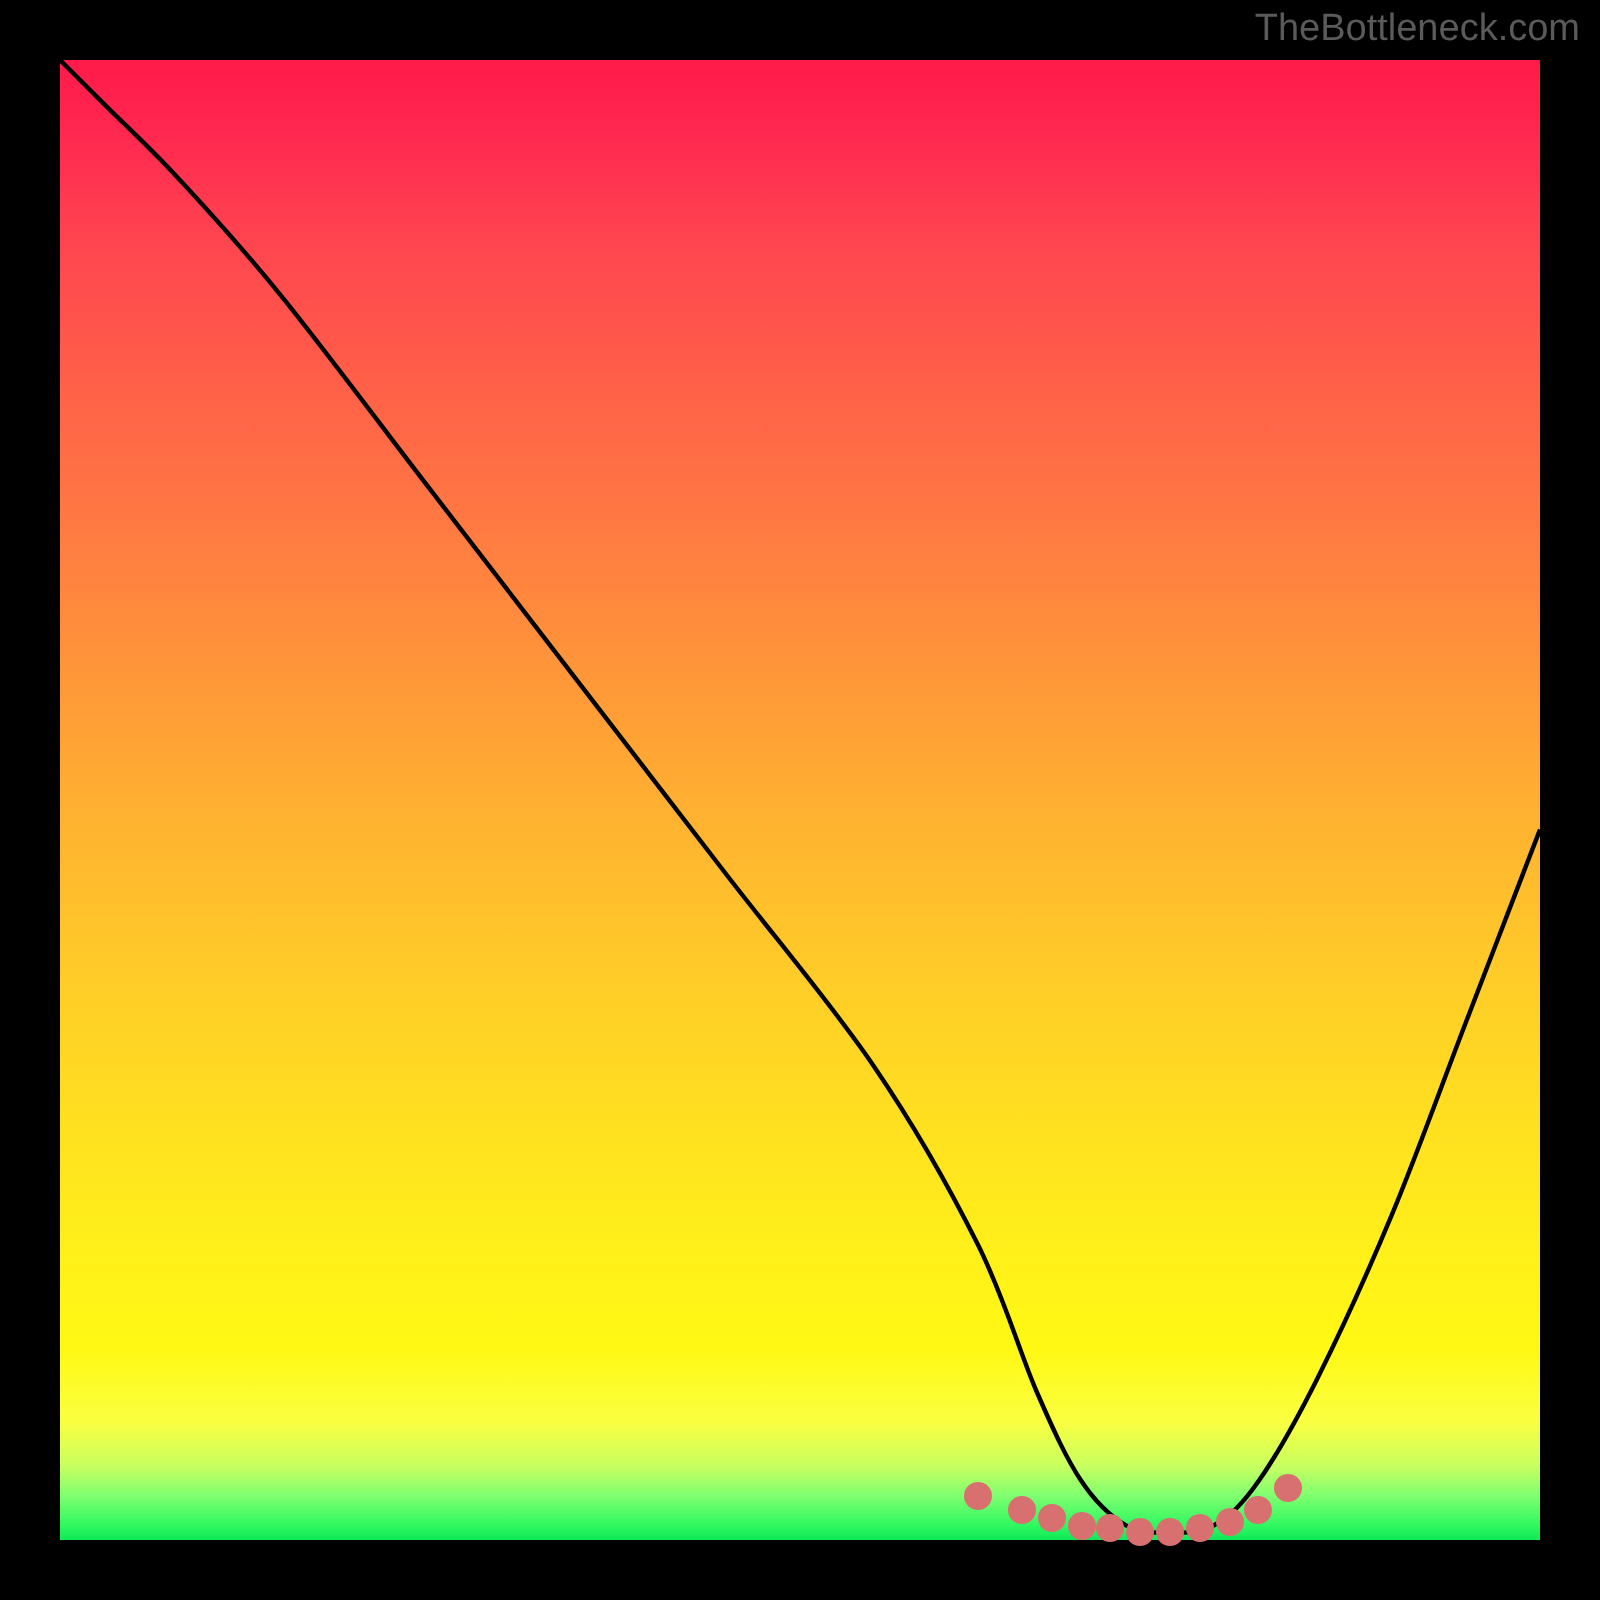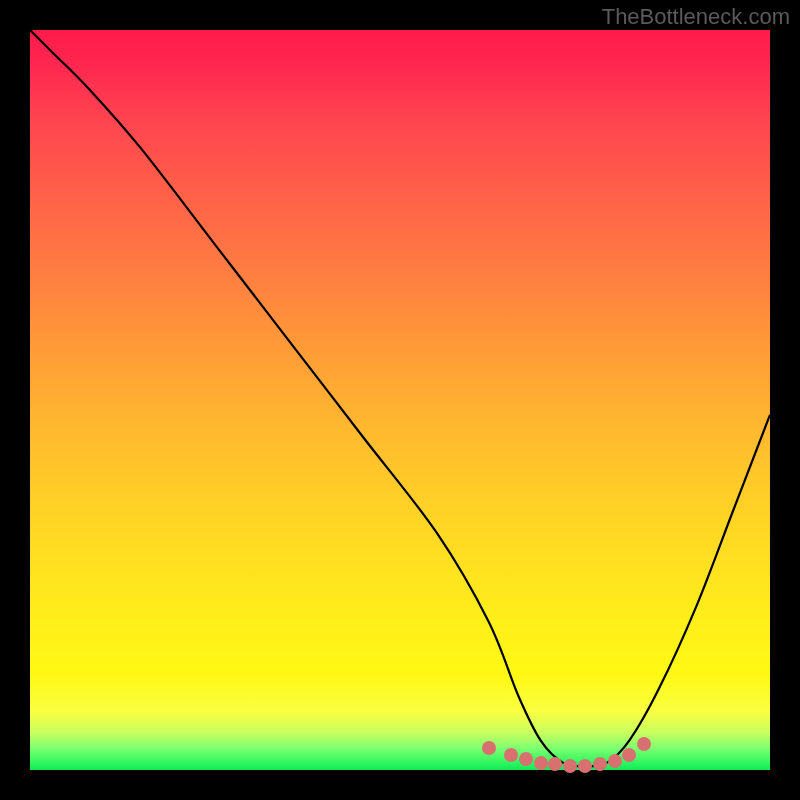--- a/index.html
+++ b/index.html
@@ -9,21 +9,21 @@
     background: #000000;
     position: relative;
     font-family: Arial, sans-serif;
     overflow: hidden;
   }
   .watermark {
     position: absolute;
     top: 4px;
     right: 10px;
     color: #5a5a5a;
-    font-size: 22px;
+    font-size: 19px;
     font-weight: normal;
     z-index: 10;
   }
   .plot-area {
     position: absolute;
     left: 30px;
     top: 30px;
     width: 740px;
     height: 740px;
   }

